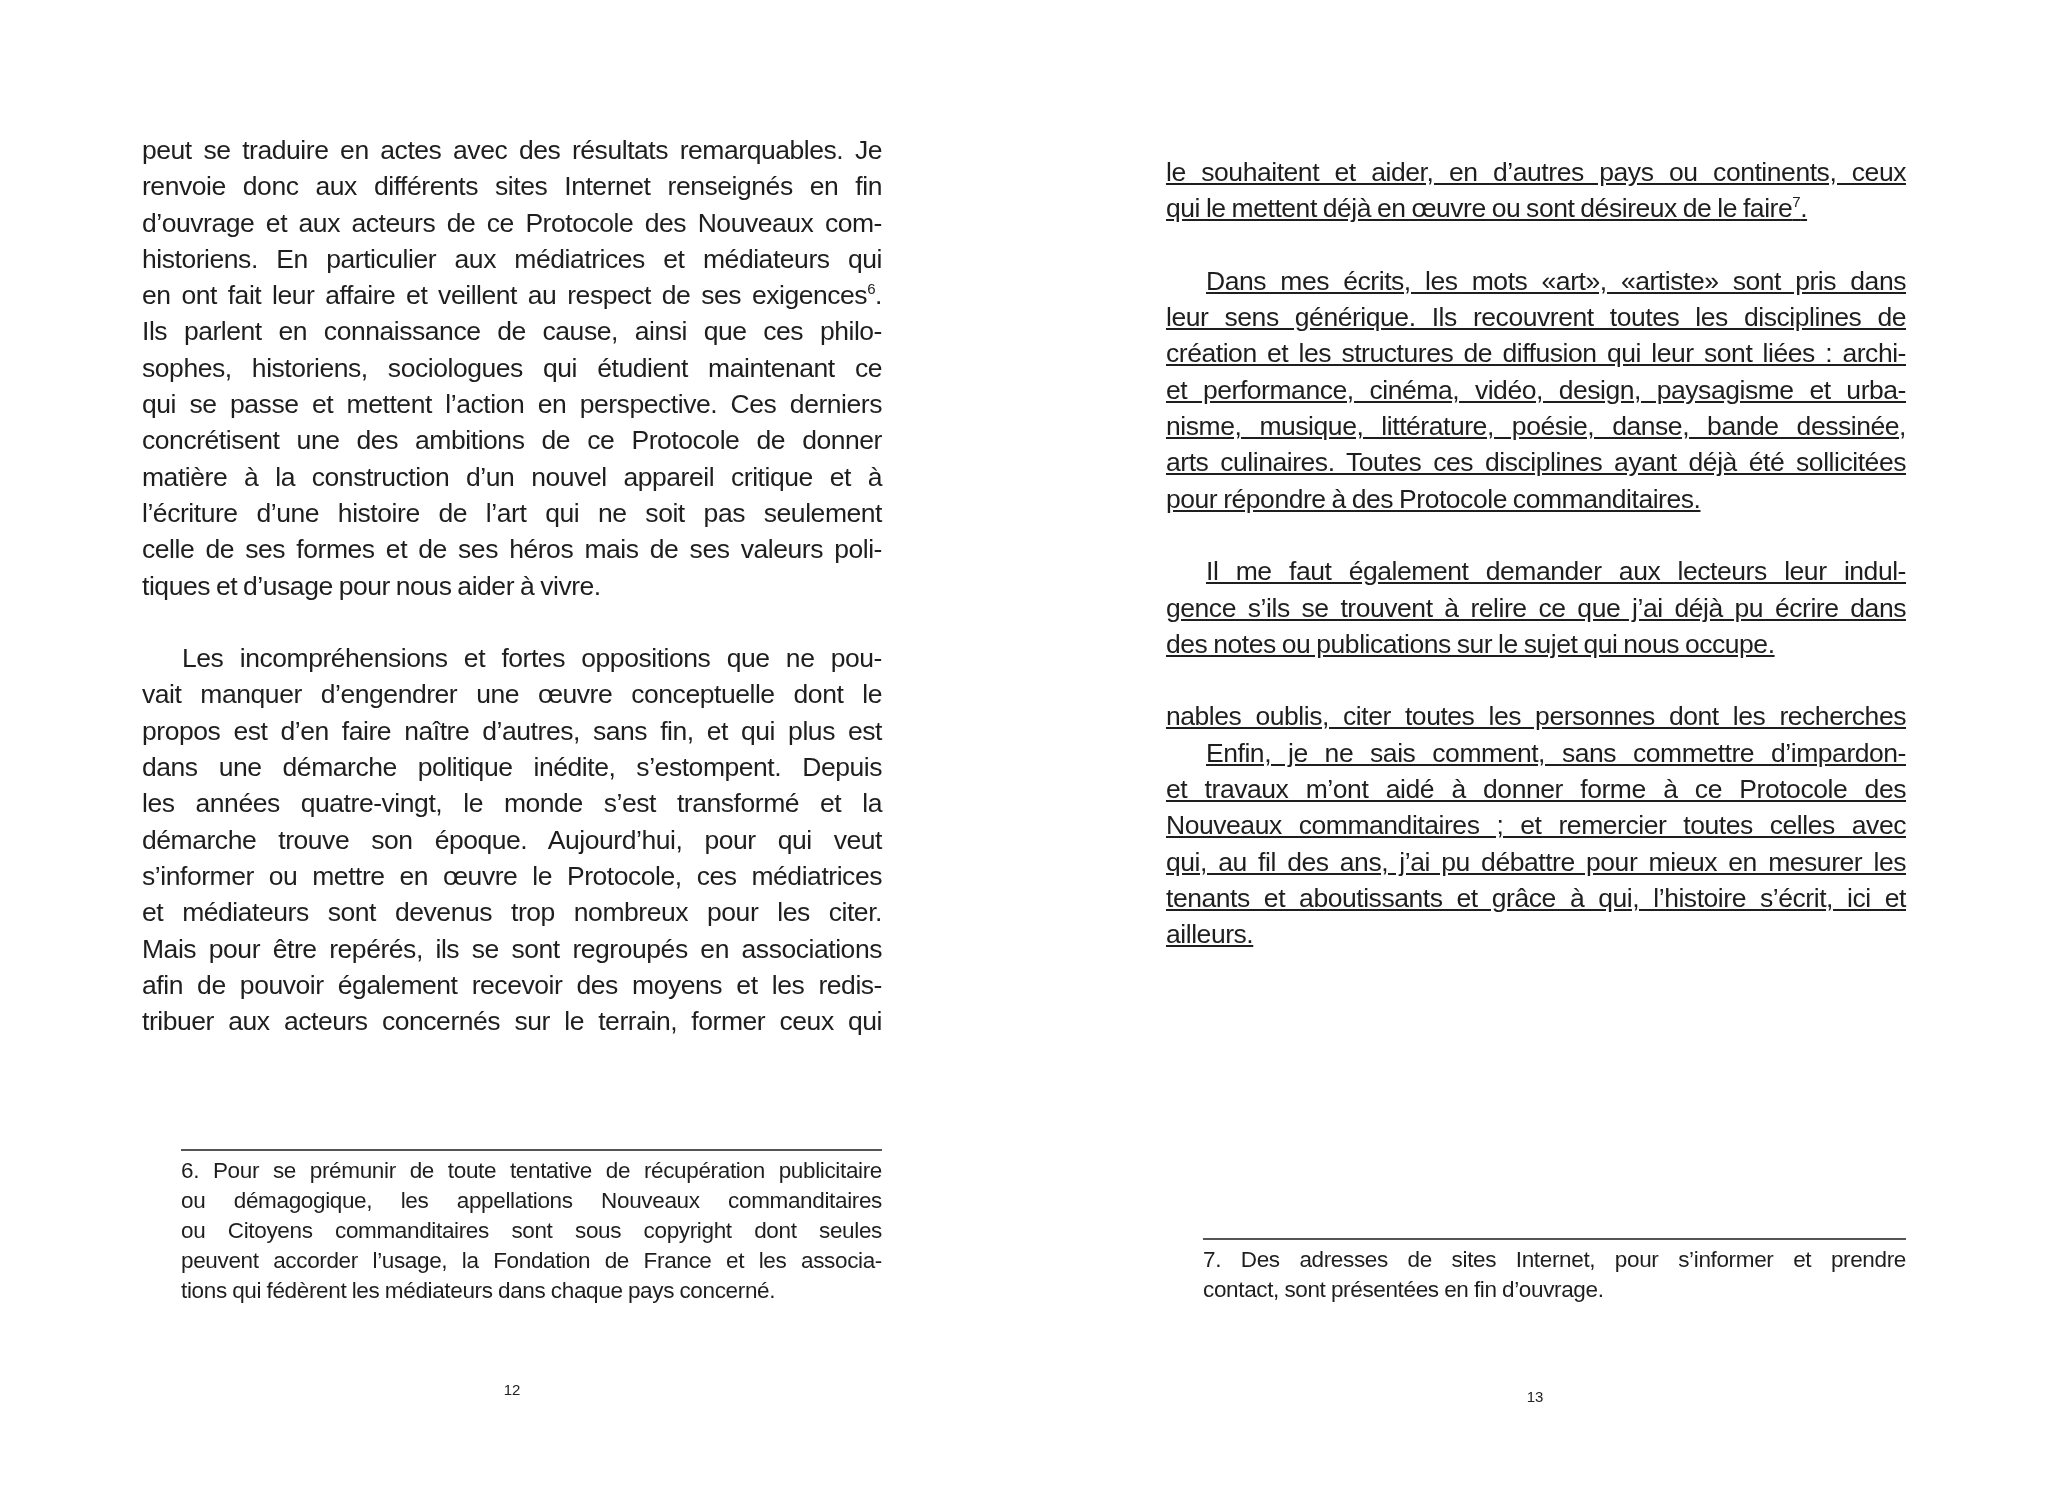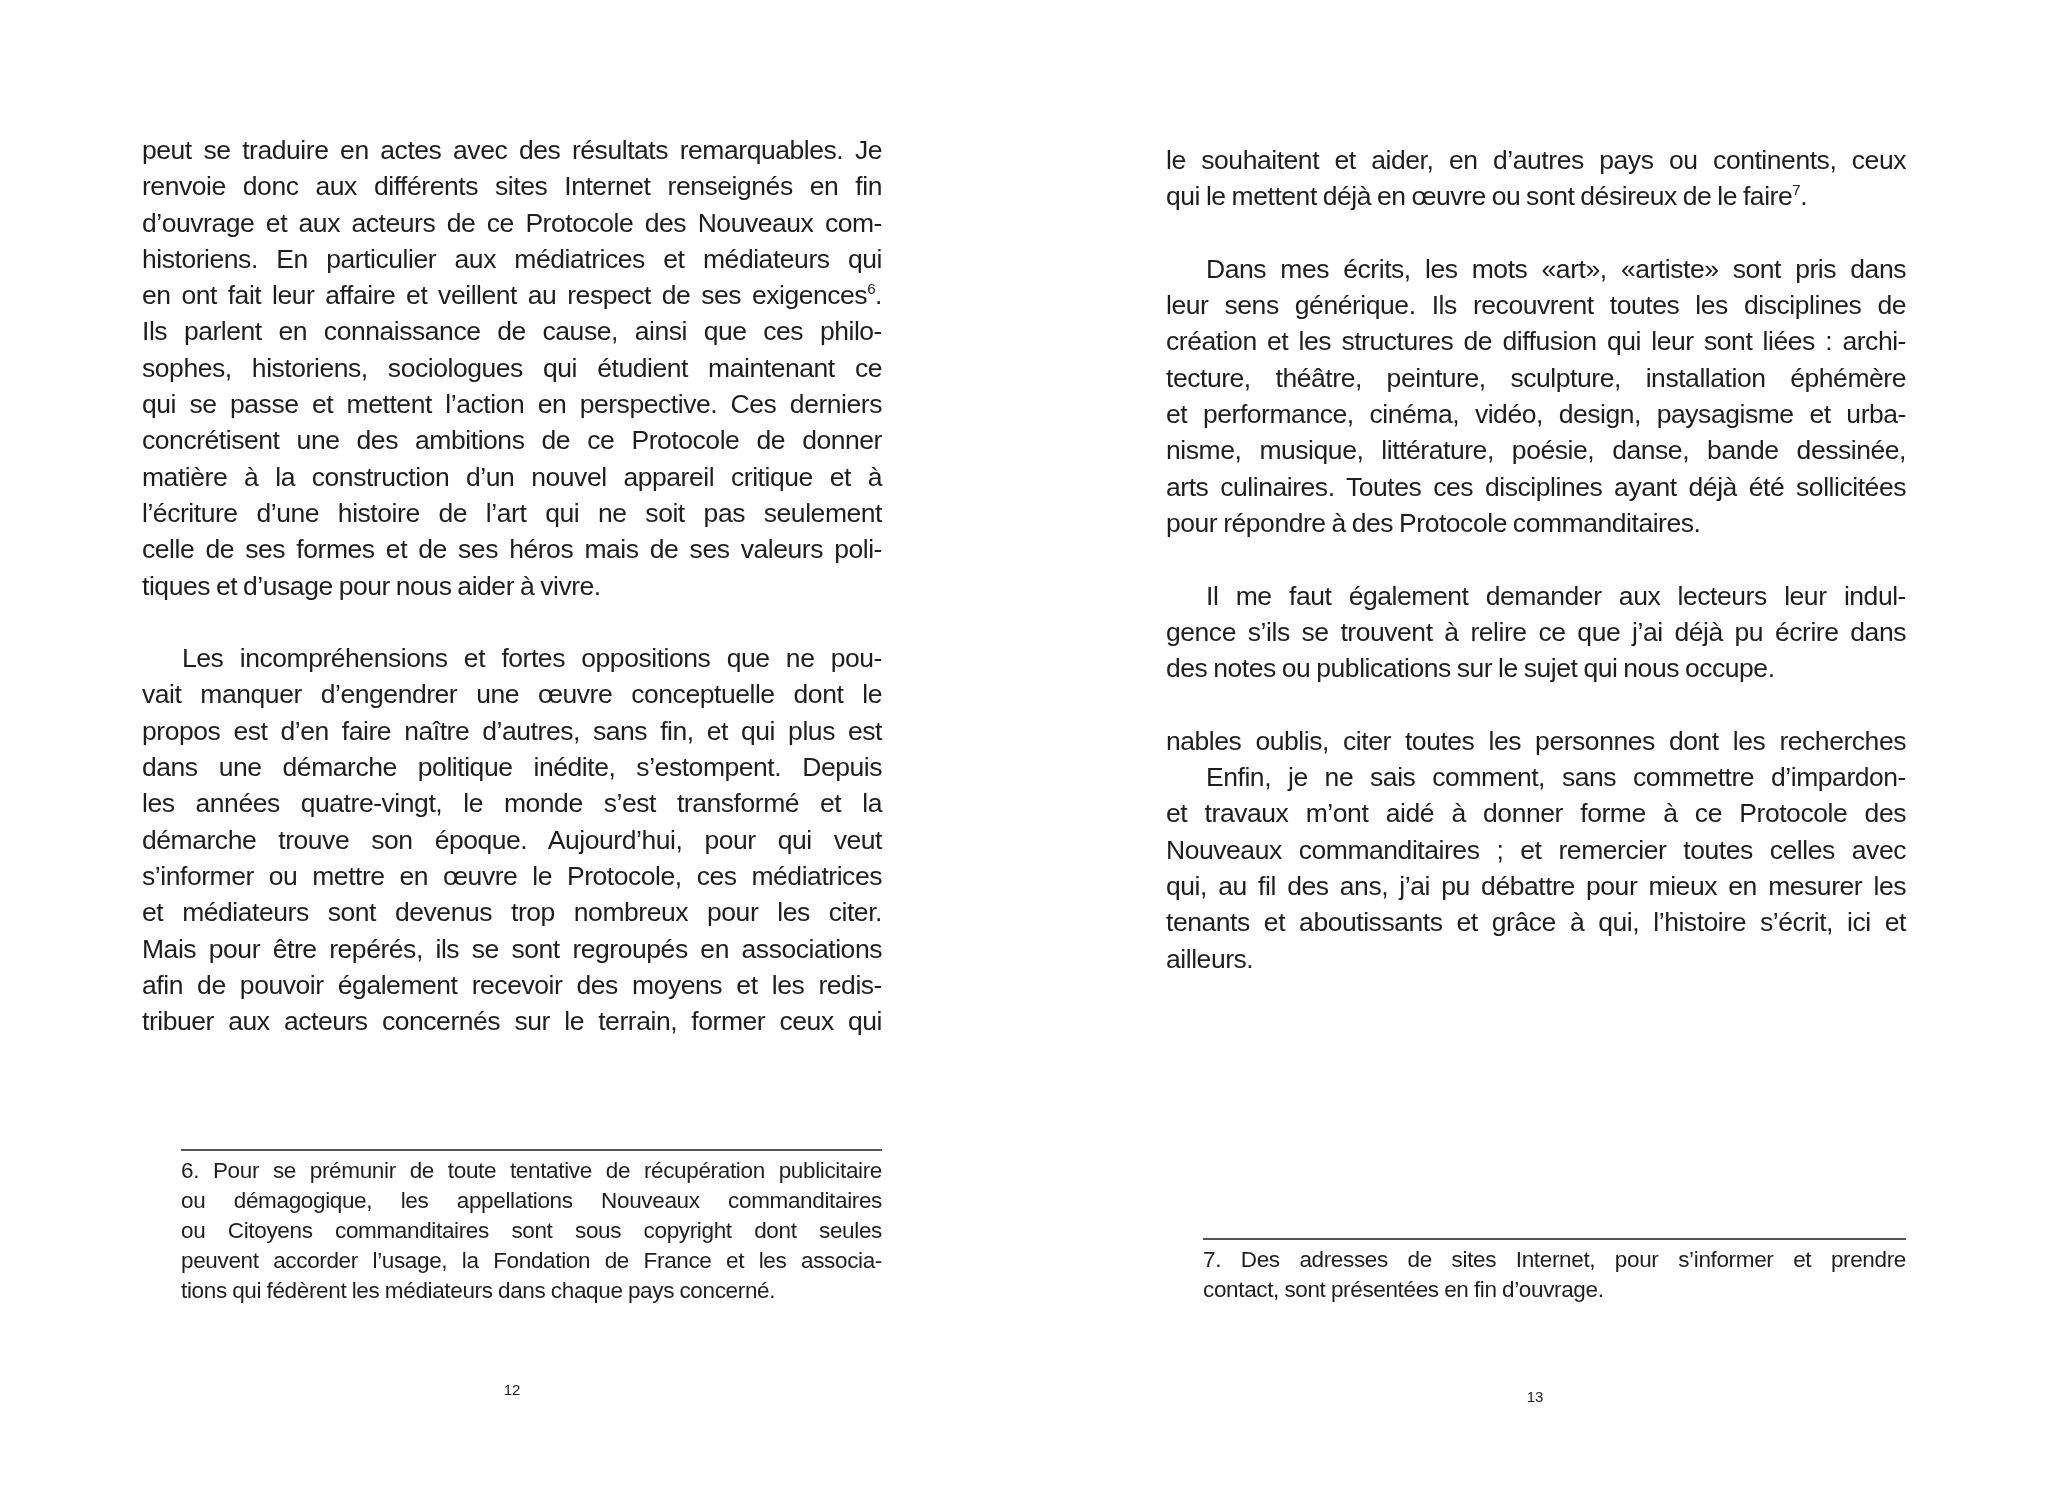--- a/index.html
+++ b/index.html
@@ -59,28 +59,27 @@
     <div class="fn-line">ou démagogique, les appellations Nouveaux commanditaires</div>
     <div class="fn-line">ou Citoyens commanditaires sont sous copyright dont seules</div>
     <div class="fn-line">peuvent accorder l’usage, la Fondation de France et les associa-</div>
     <div class="fn-line last">tions qui fédèrent les médiateurs dans chaque pays concerné.</div>
   </div>
 
   <div class="pagenum" style="left:482px; top:1381px;">12</div>
 </div>
 
 <div class="page right">
-  <div class="col" style="left:143px; top:142px; width:740px;">
+  <div class="col" style="left:143px; top:154px; width:740px;text-decoration:underline;">
     <div class="line">le souhaitent et aider, en d’autres pays ou continents, ceux</div>
     <div class="line last"><span>qui le mettent déjà en œuvre ou sont désireux de le faire</span><sup>7</sup><span>.</span></div>
     <div class="gap"></div>
     <div class="line indent">Dans mes écrits, les mots «art», «artiste» sont pris dans</div>
     <div class="line">leur sens générique. Ils recouvrent toutes les disciplines de</div>
     <div class="line">création et les structures de diffusion qui leur sont liées : archi-</div>
-    <div class="line">tecture, théâtre, peinture, sculpture, installation éphémère</div>
     <div class="line">et performance, cinéma, vidéo, design, paysagisme et urba-</div>
     <div class="line">nisme, musique, littérature, poésie, danse, bande dessinée,</div>
     <div class="line">arts culinaires. Toutes ces disciplines ayant déjà été sollicitées</div>
     <div class="line last">pour répondre à des Protocole commanditaires.</div>
     <div class="gap"></div>
     <div class="line indent">Il me faut également demander aux lecteurs leur indul-</div>
     <div class="line">gence s’ils se trouvent à relire ce que j’ai déjà pu écrire dans</div>
     <div class="line last">des notes ou publications sur le sujet qui nous occupe.</div>
     <div class="gap"></div>
     <div class="line">nables oublis, citer toutes les personnes dont les recherches</div>

